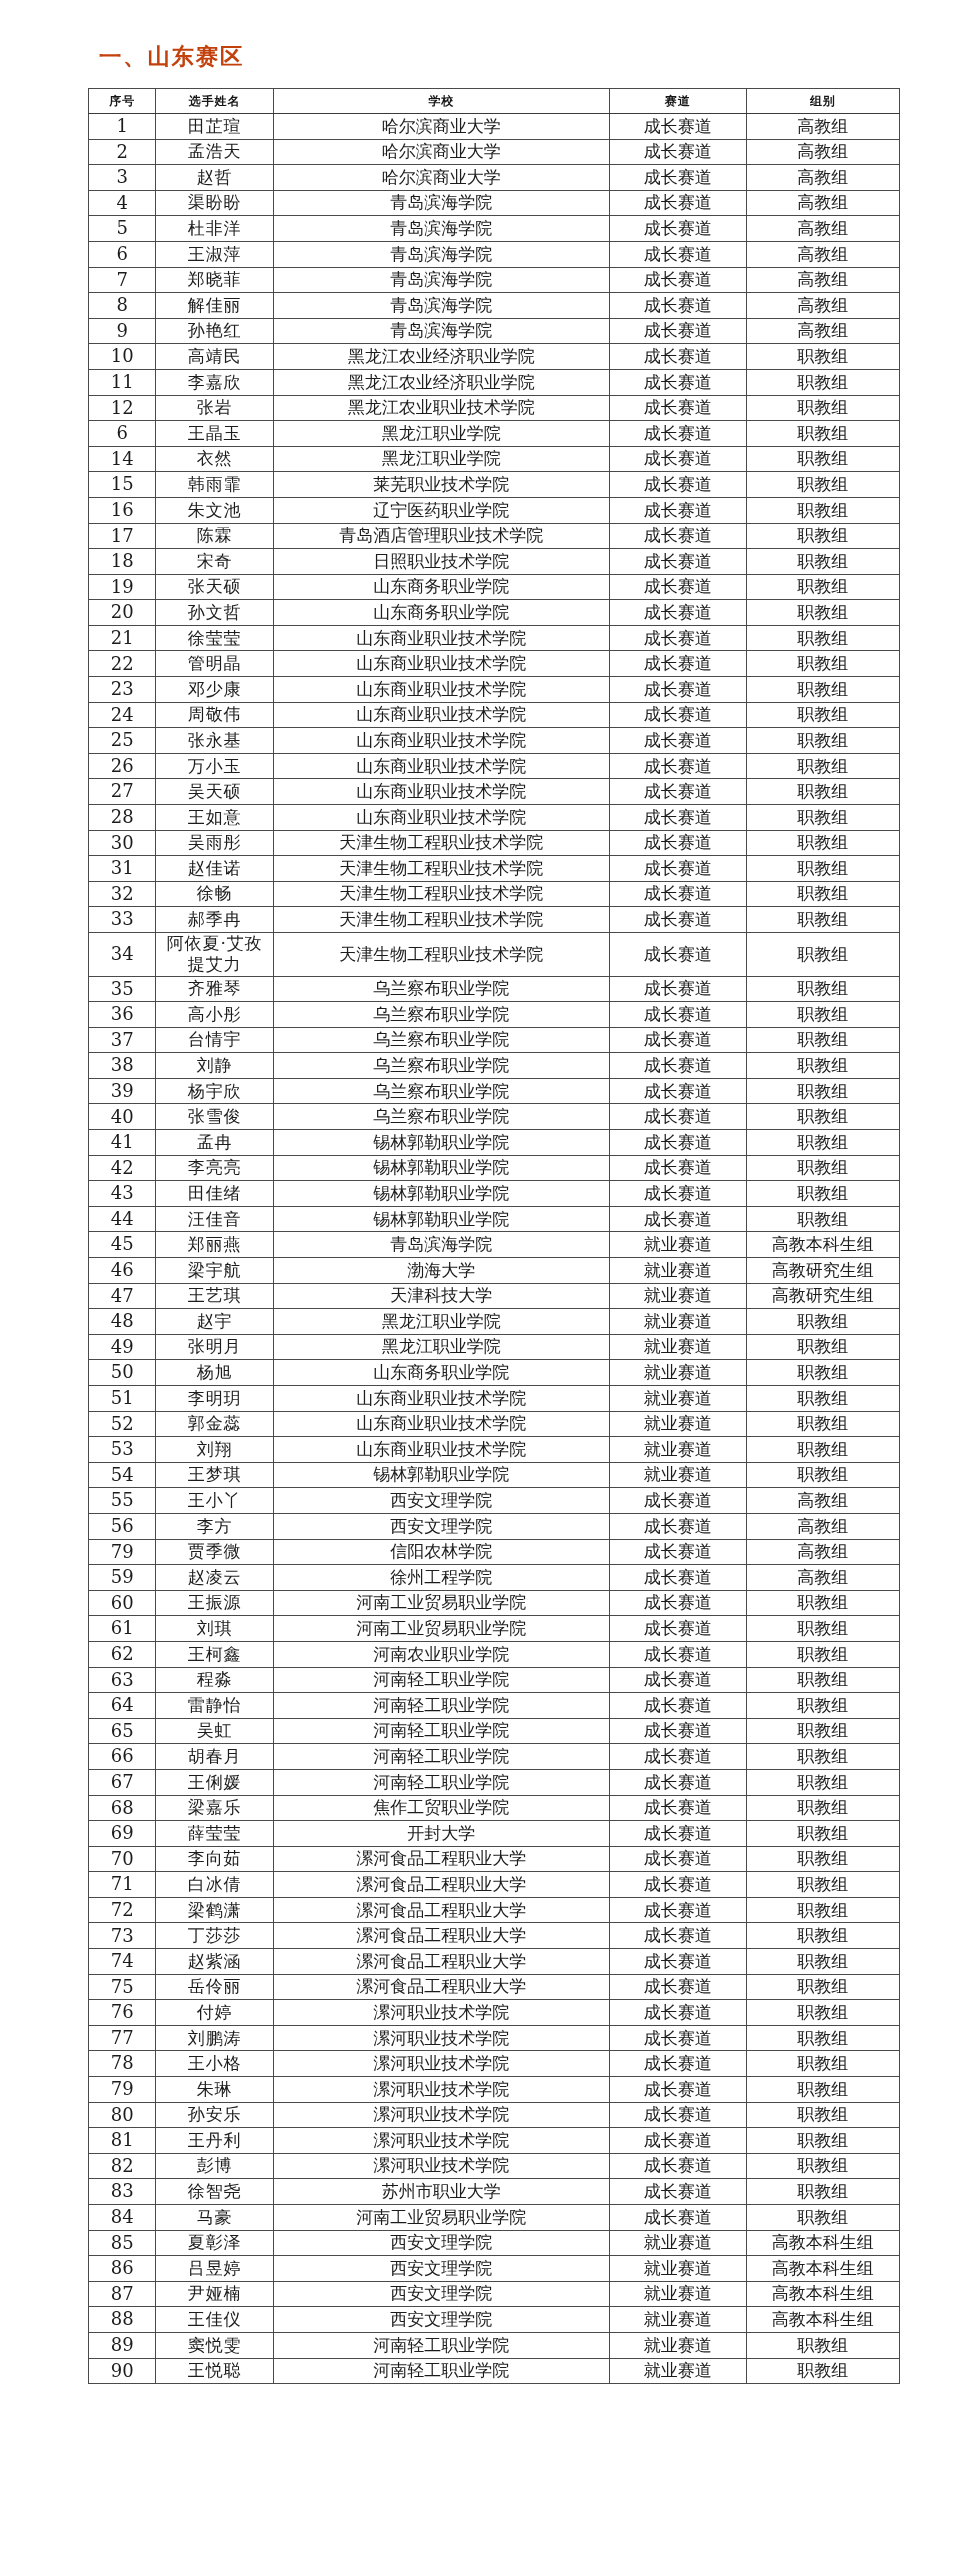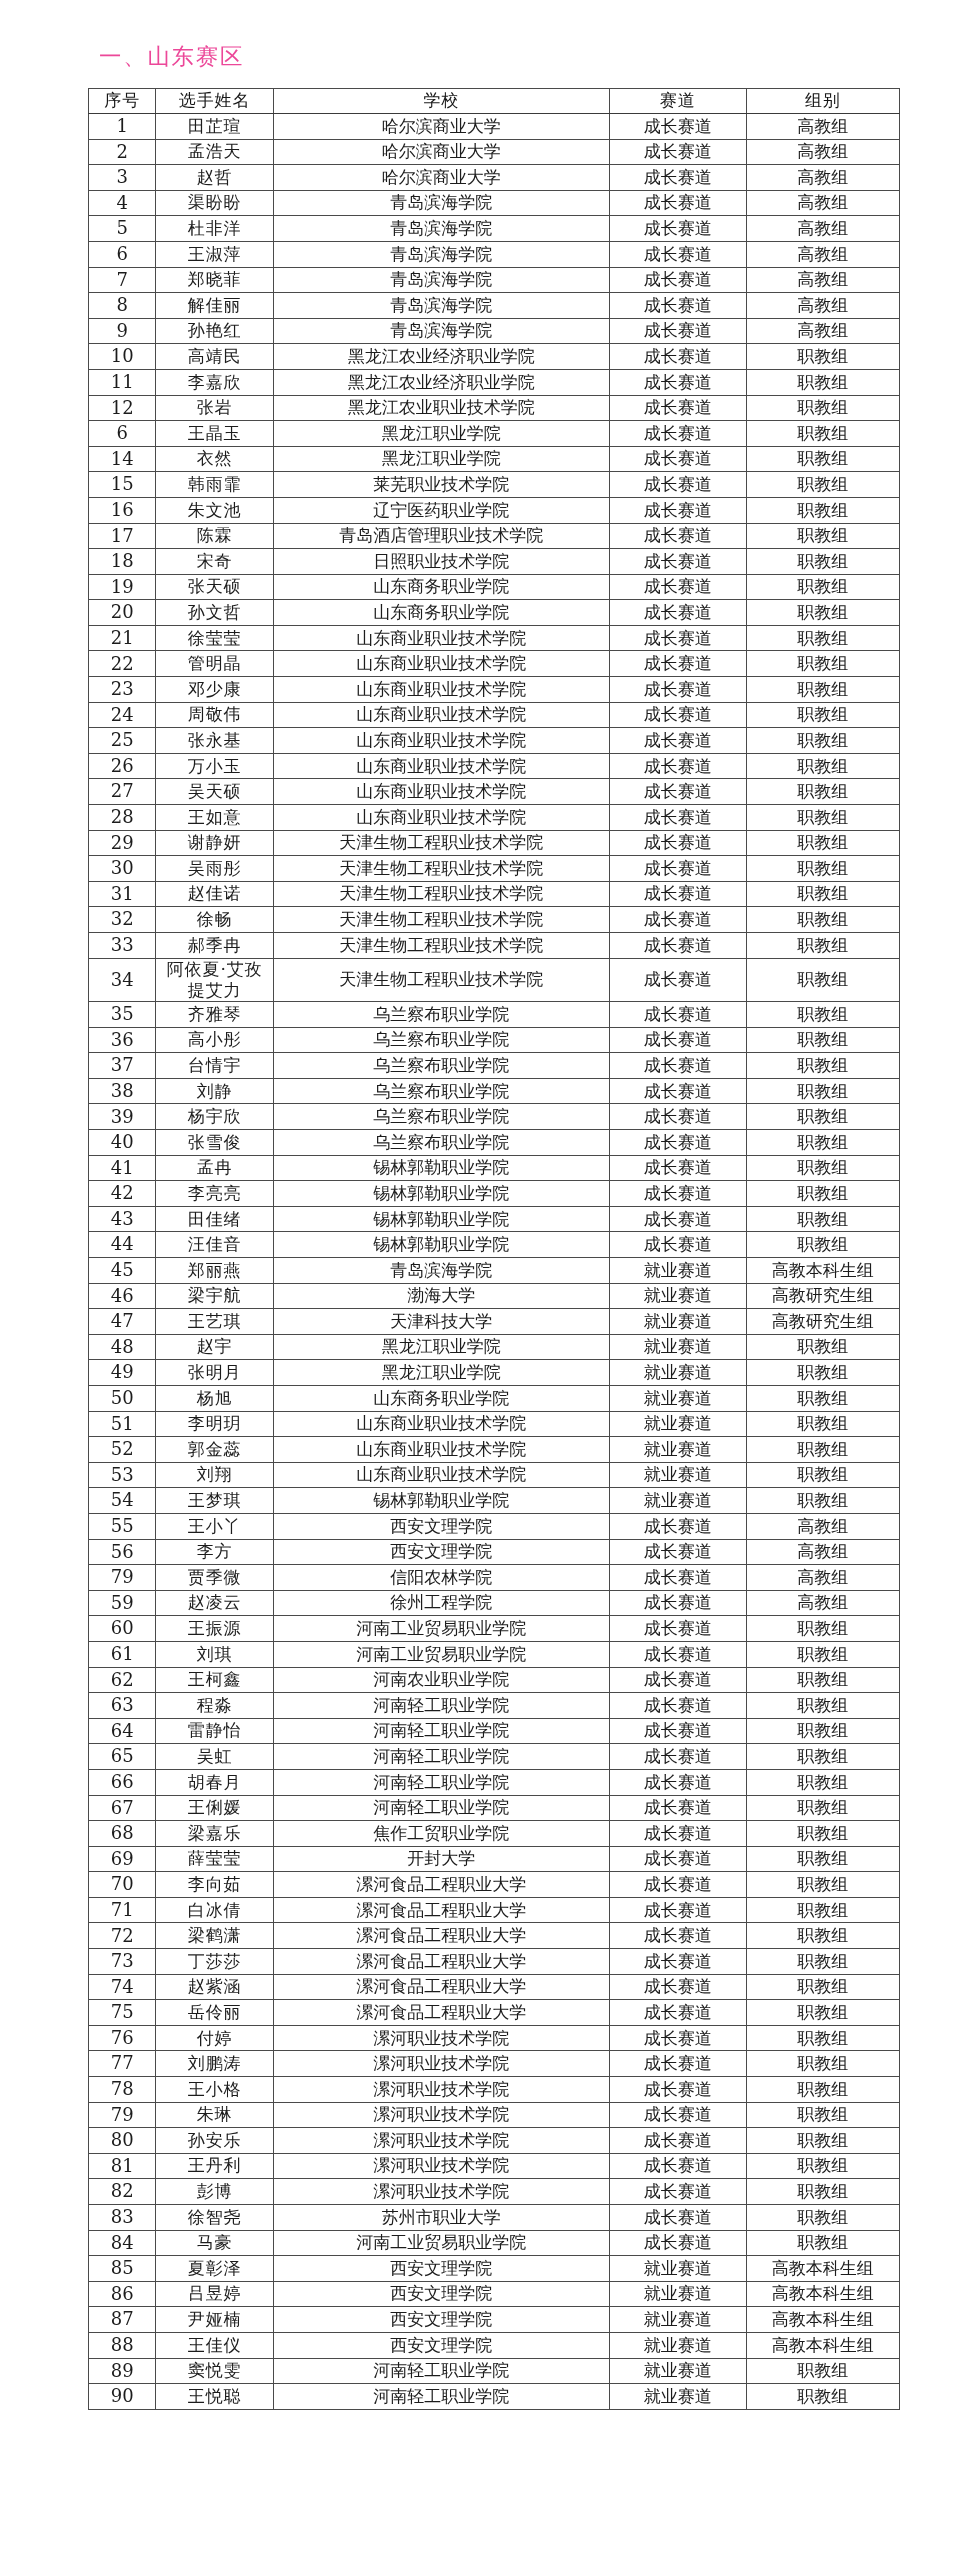--- a/index.html
+++ b/index.html
@@ -15,24 +15,24 @@
     height: 2576px;
     background: #ffffff;
     overflow: hidden;
   }
   .section-title {
     margin: 0;
     position: absolute;
     left: 99px;
     top: 41px;
     font-family: "DejaVu Sans", "Liberation Sans", sans-serif;
-    font-weight: normal;
+    font-weight: bold;
     font-size: 22.4px;
     letter-spacing: 1.8px;
-    color: #ec4899;
+    color: #c2410c;
   }
   table.roster {
     position: absolute;
     left: 88px;
     top: 88px;
     width: 812px;
     border-collapse: collapse;
     table-layout: fixed;
     font-size: 17px;
   }
@@ -45,22 +45,22 @@
     border: 0.9px solid #4a4a4a;
     text-align: center;
     vertical-align: middle;
     padding: 0 3.6px;
     overflow: hidden;
     line-height: 1.25;
   }
   table.roster { border: 1.8px solid #3a3a3a; }
   table.roster thead th {
     height: 24px;
-    font-weight: normal;
-    font-size: 17px;
+    font-weight: bold;
+    font-size: 12px;
     border-bottom: 1.8px solid #3a3a3a;
     letter-spacing: 0.9px;
   }
   table.roster tbody td {
     height: 24.6px;
     color: #1c1c1c;
   }
   table.roster tbody td[data-name="row-number"] {
     font-size: 18px;
   }
@@ -282,27 +282,20 @@
           <td data-name="group">职教组</td>
         </tr>
         <tr data-name="table-row">
           <td data-name="row-number">28</td>
           <td data-name="contestant-name">王如意</td>
           <td data-name="school">山东商业职业技术学院</td>
           <td data-name="track">成长赛道</td>
           <td data-name="group">职教组</td>
         </tr>
         <tr data-name="table-row">
-          <td data-name="row-number">29</td>
-          <td data-name="contestant-name">谢静妍</td>
-          <td data-name="school">天津生物工程职业技术学院</td>
-          <td data-name="track">成长赛道</td>
-          <td data-name="group">职教组</td>
-        </tr>
-        <tr data-name="table-row">
           <td data-name="row-number">30</td>
           <td data-name="contestant-name">吴雨彤</td>
           <td data-name="school">天津生物工程职业技术学院</td>
           <td data-name="track">成长赛道</td>
           <td data-name="group">职教组</td>
         </tr>
         <tr data-name="table-row">
           <td data-name="row-number">31</td>
           <td data-name="contestant-name">赵佳诺</td>
           <td data-name="school">天津生物工程职业技术学院</td>

